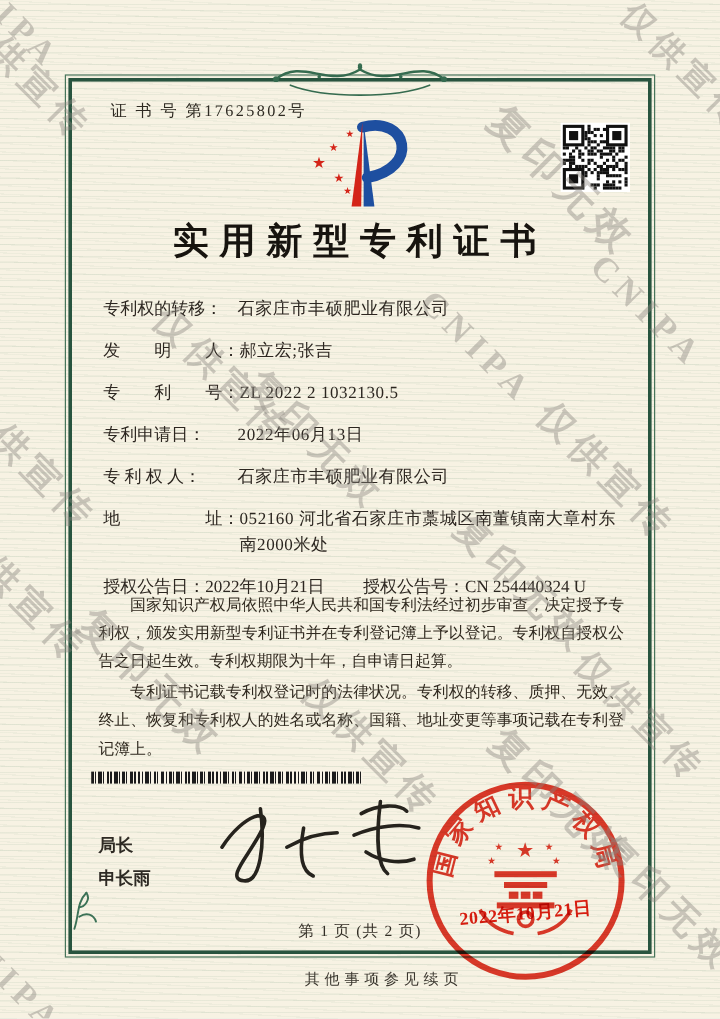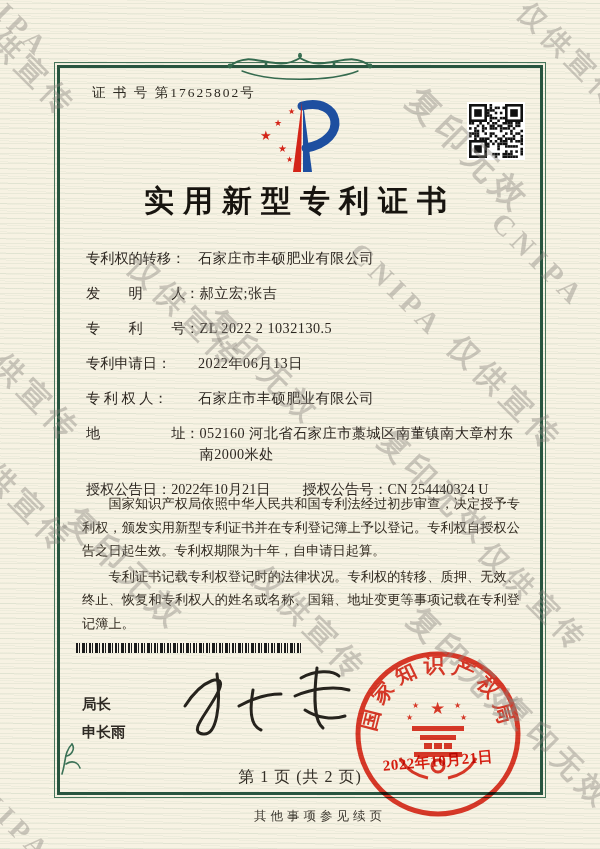--- a/index.html
+++ b/index.html
@@ -32,21 +32,21 @@
   .barcode{position:absolute;left:76px;top:643px;width:226px;height:10px;z-index:2;
     background:repeating-linear-gradient(90deg,#1b1b1b 0 2px,#f8f3e6 2px 3px,#1b1b1b 3px 4px,
       #f8f3e6 4px 6px,#1b1b1b 6px 9px,#f8f3e6 9px 10px,#1b1b1b 10px 11px,#f8f3e6 11px 13px);}
   .officer{position:absolute;left:82px;top:695px;z-index:2;font-size:14.5px;font-weight:600;color:#2e2a24;}
   .officer div{margin-bottom:9px;}
   .signature{position:absolute;left:165px;top:660px;z-index:3;}
   .seal{position:absolute;left:350px;top:646px;z-index:3;mix-blend-mode:multiply;opacity:.92;}
   .seal-date{position:absolute;left:356px;top:752px;width:164px;text-align:center;z-index:4;
     color:#e01f12;font-weight:700;font-size:15px;letter-spacing:0.5px;transform:rotate(-5deg);mix-blend-mode:multiply;}
   .page-num{position:absolute;left:0;top:767px;width:600px;text-align:center;
-    font-size:16px;letter-spacing:1px;color:#332e26;z-index:2;}
+    font-size:13px;letter-spacing:1px;color:#332e26;z-index:2;}
   .note{position:absolute;left:0;top:808px;width:600px;text-align:center;
     font-size:12.5px;letter-spacing:4px;color:#3a362e;z-index:2;padding-left:20px;}
   .wm-layer{position:absolute;inset:0;z-index:5;pointer-events:none;overflow:hidden;}
   .wm{position:absolute;white-space:nowrap;transform:rotate(45deg);transform-origin:0 0;
     color:rgba(138,134,126,0.42);font-weight:600;letter-spacing:6px;
     font-family:"Liberation Serif","DejaVu Serif",serif;}
 </style>
 </head>
 <body>
 

